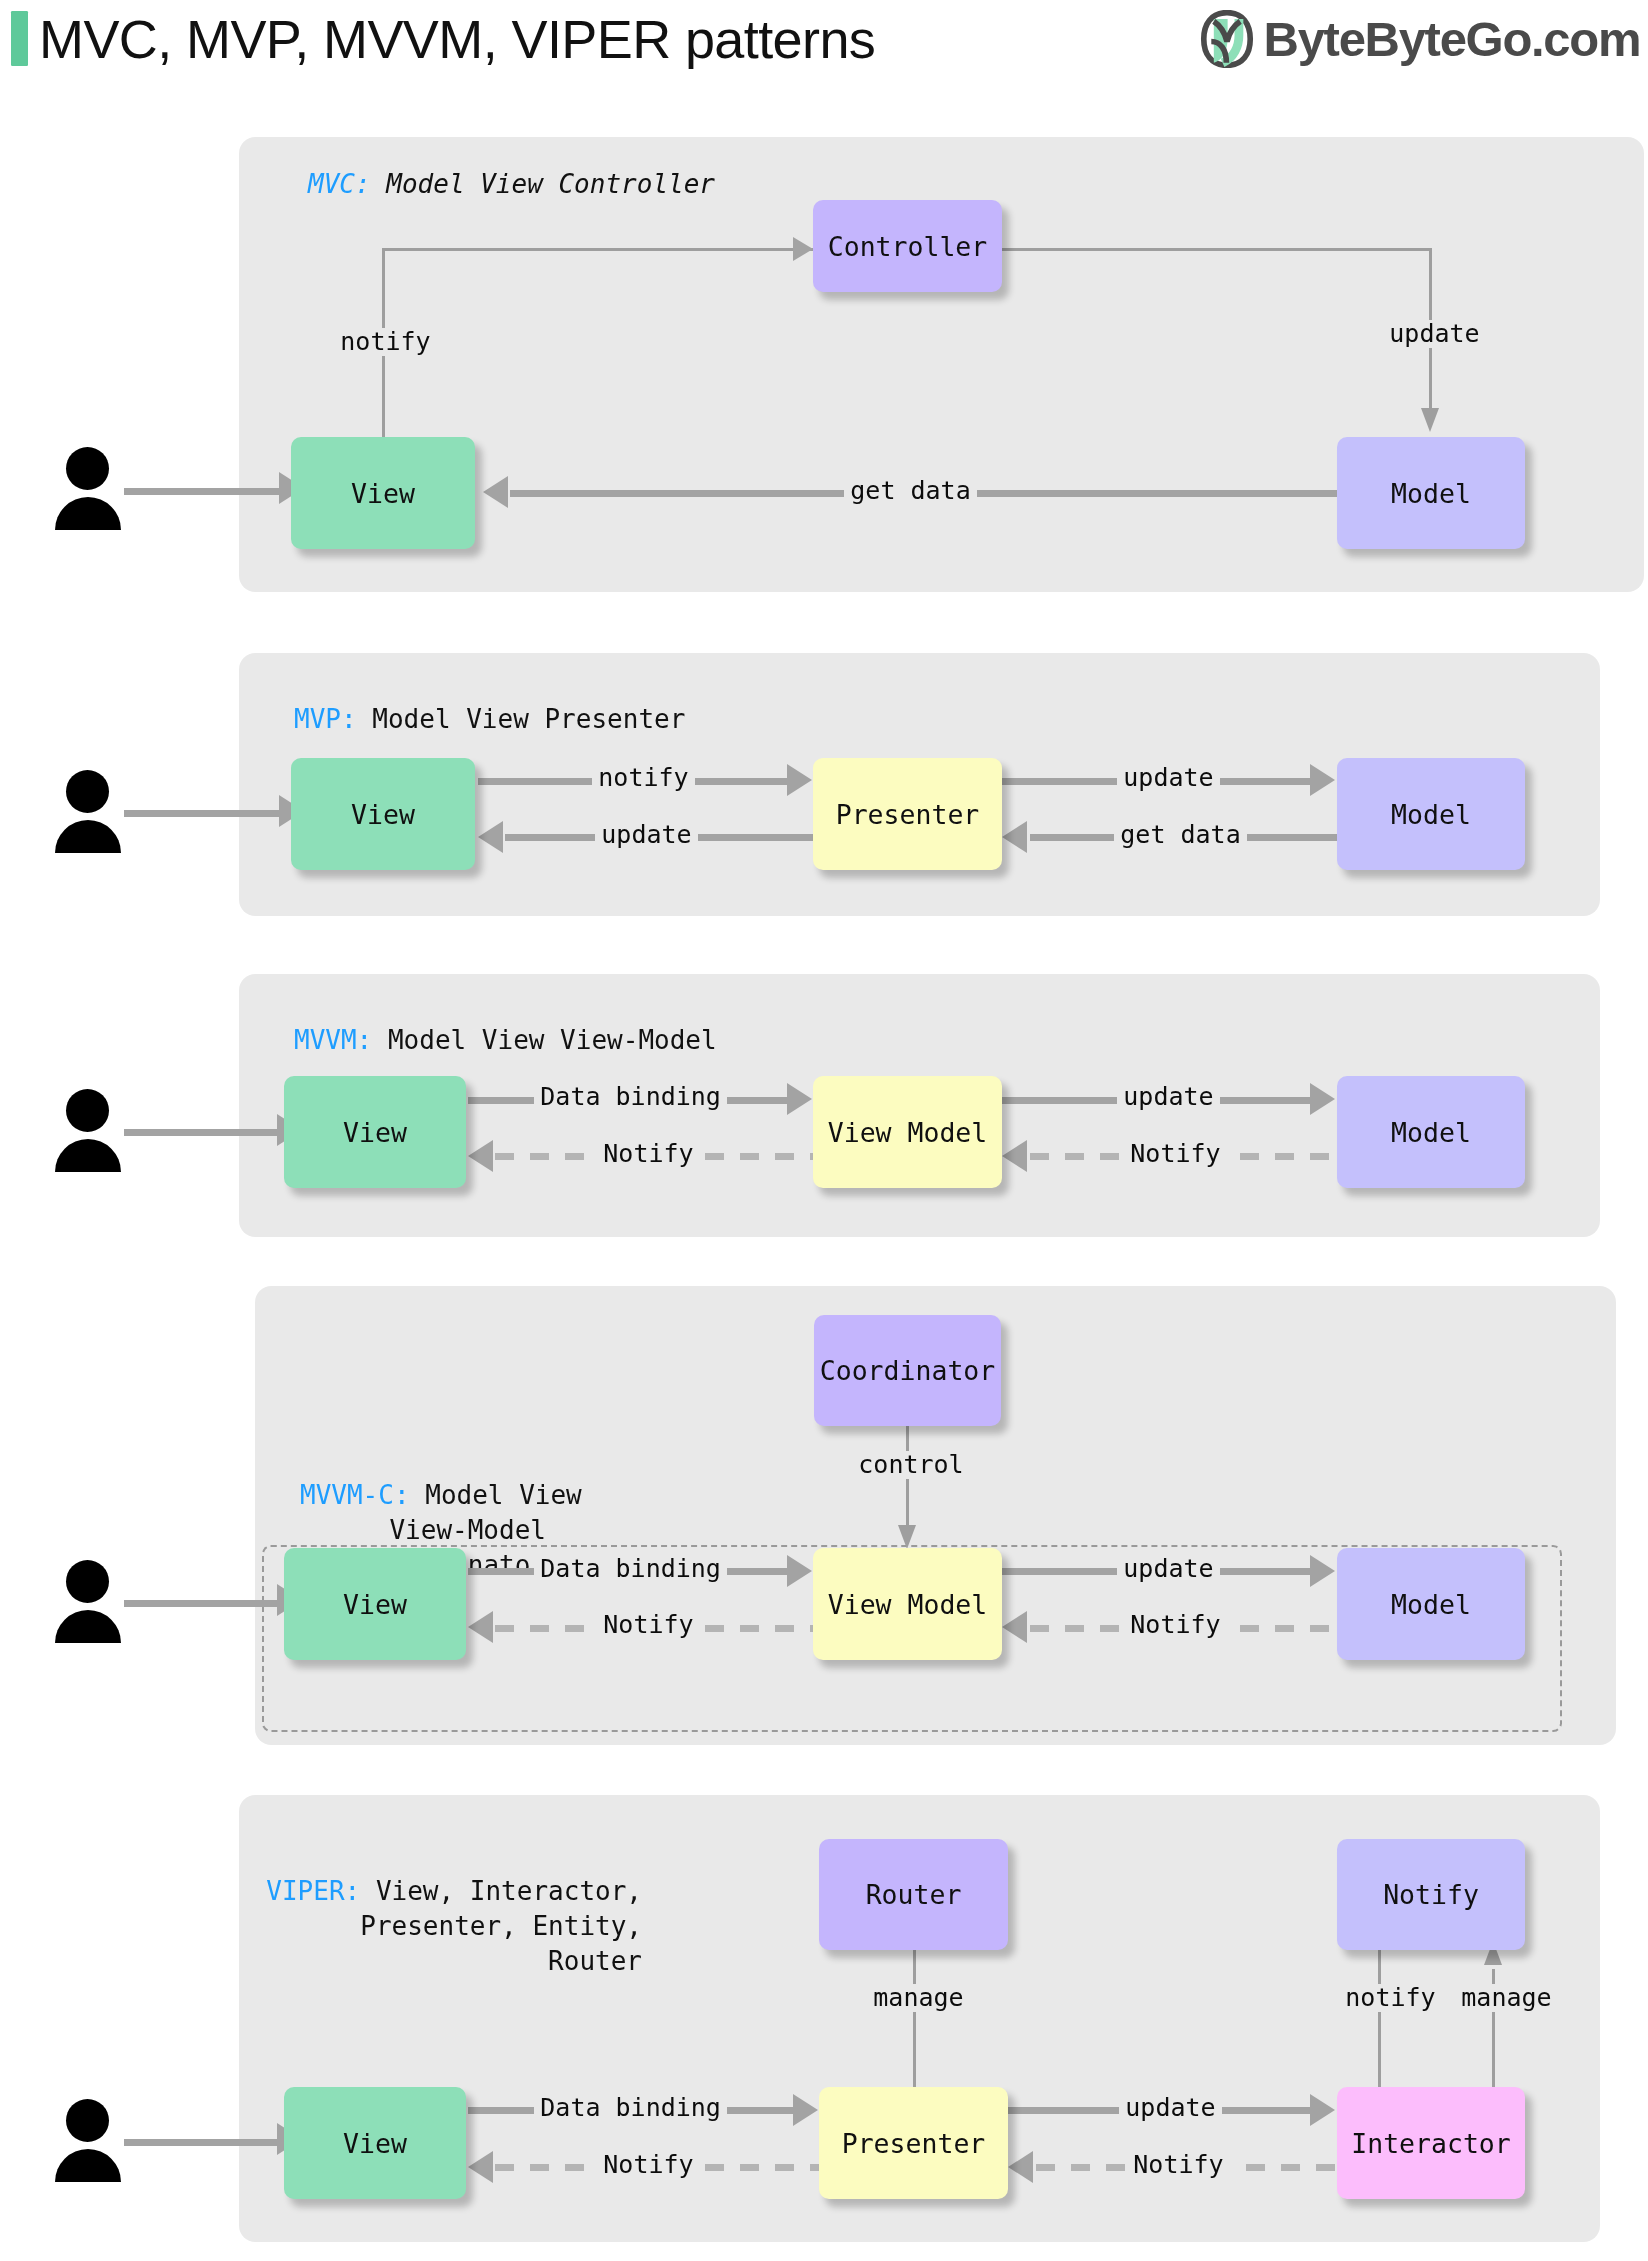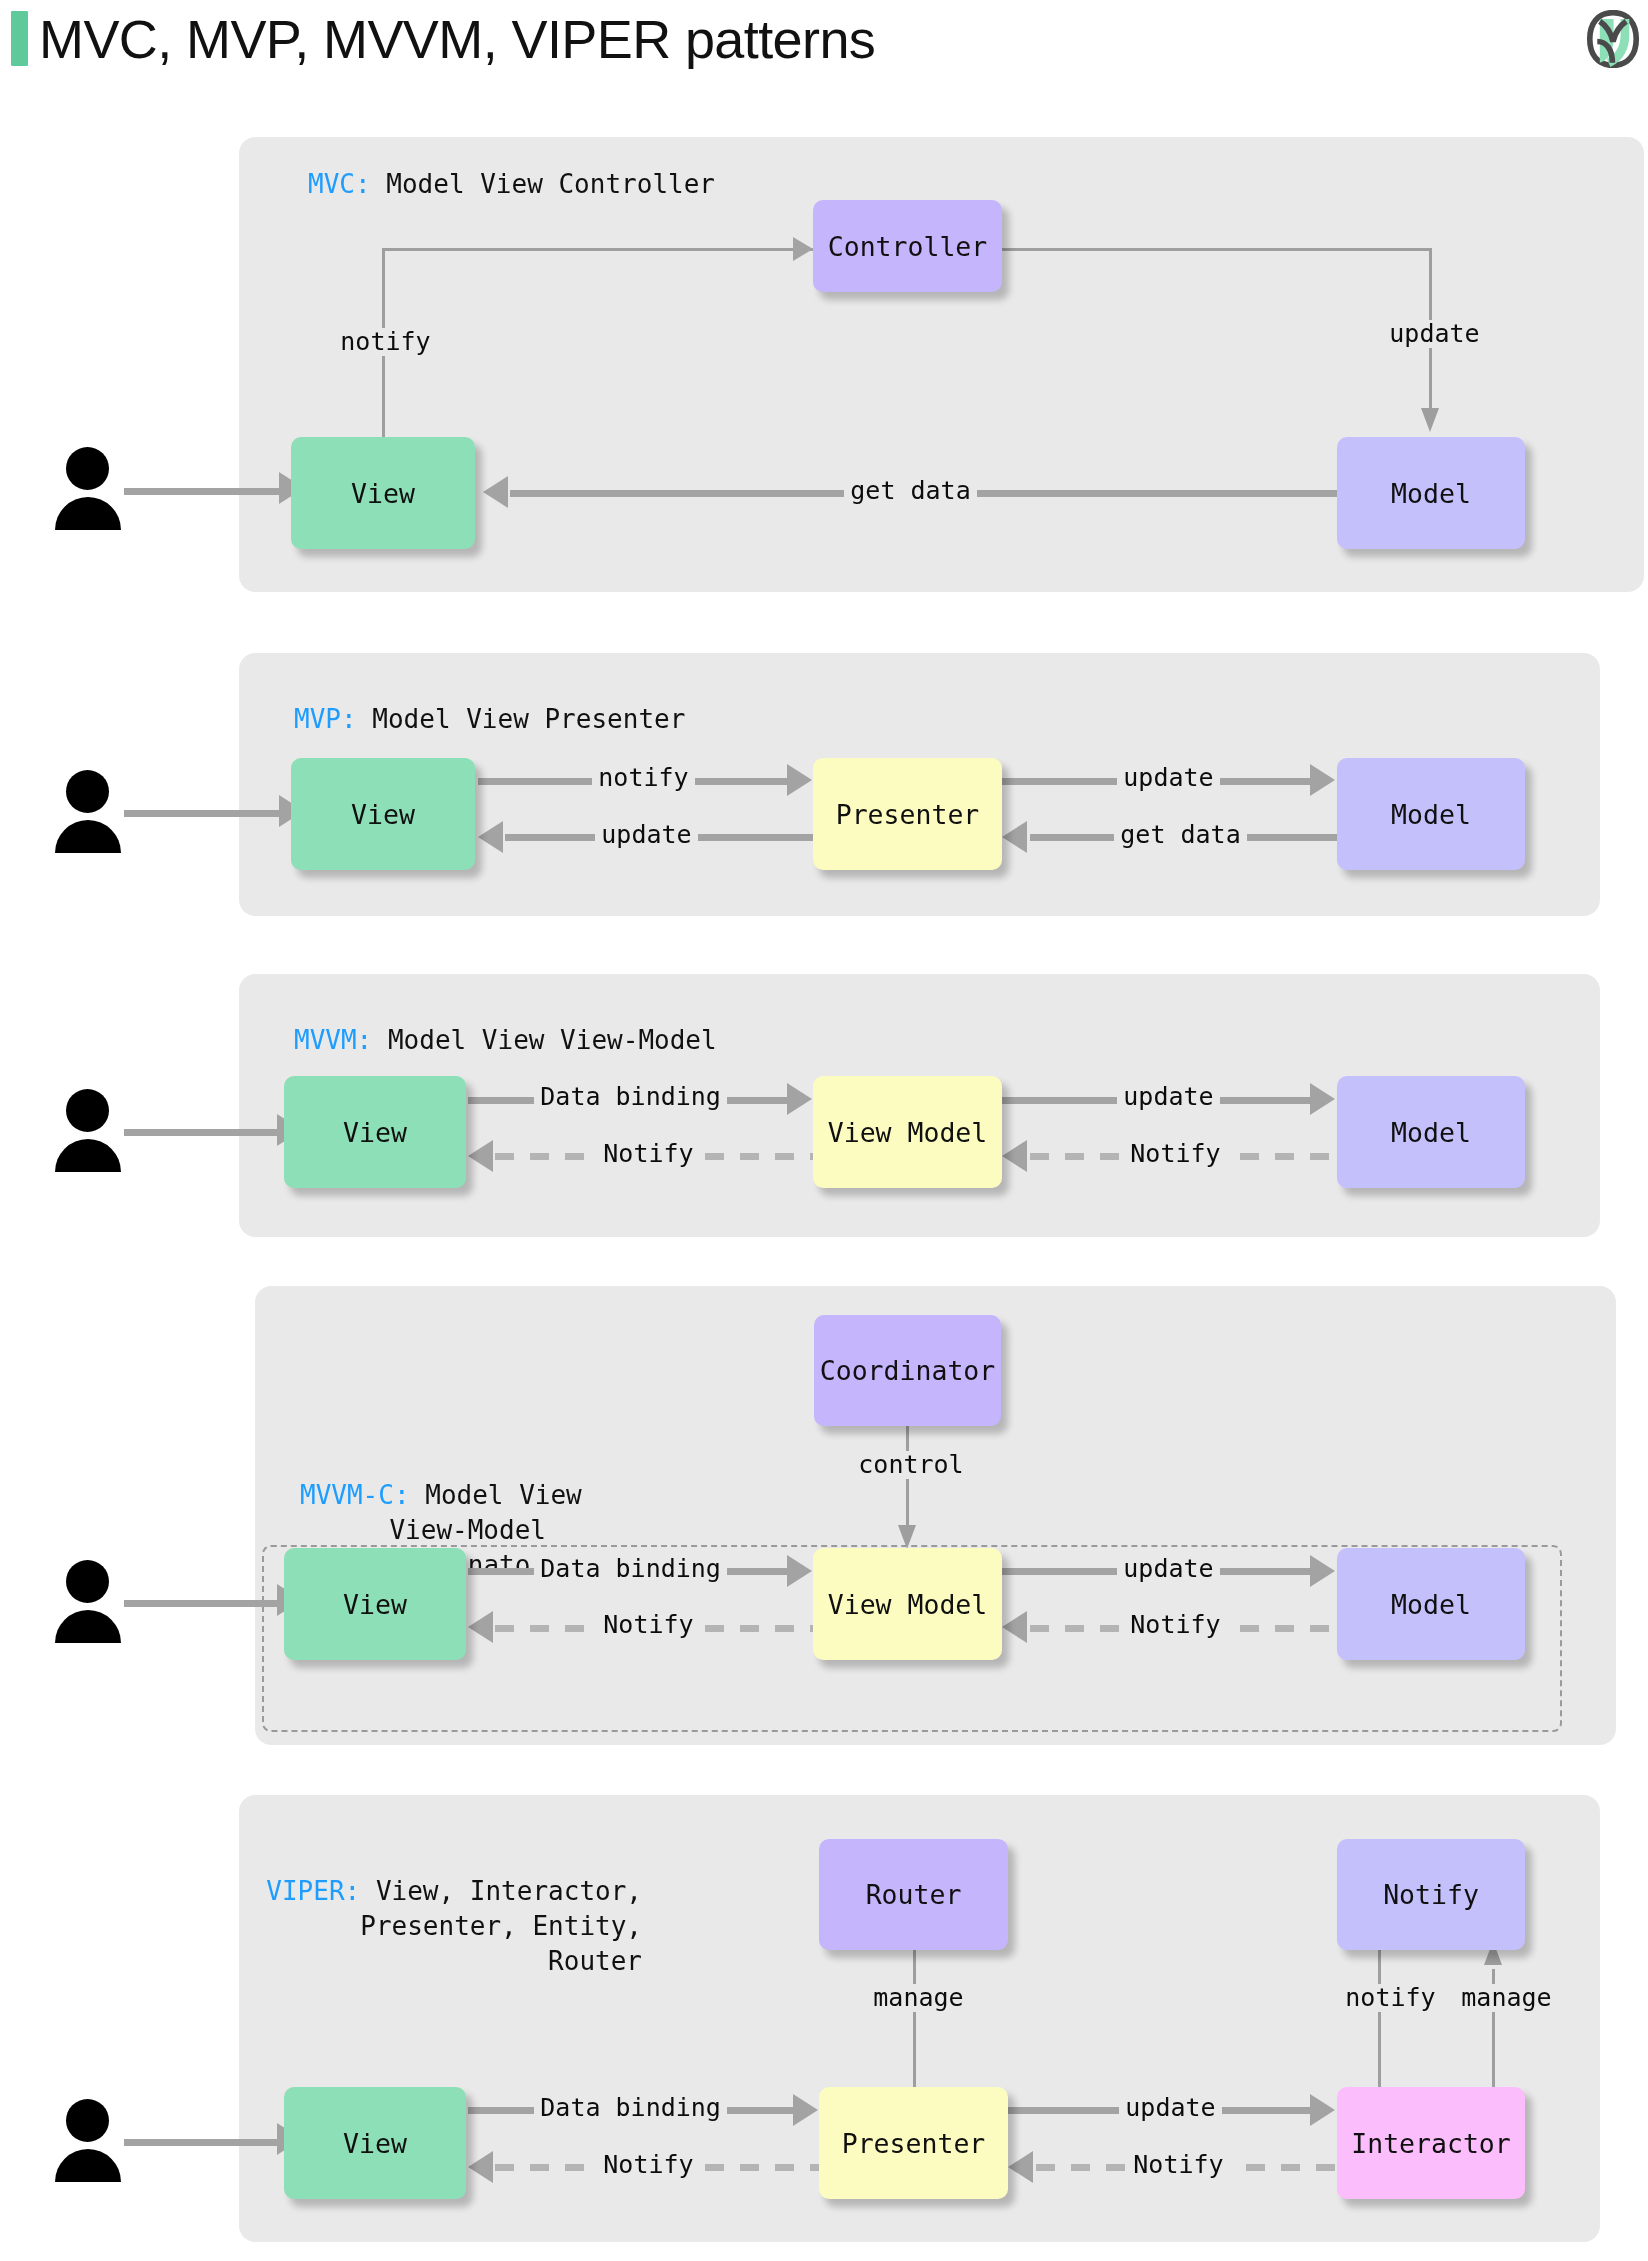--- a/index.html
+++ b/index.html
@@ -91,24 +91,25 @@
   <div id="title-accent"></div>
   <div id="page-title">MVC, MVP, MVVM, VIPER patterns</div>
   <div id="brand">
     <svg width="54" height="58" viewBox="0 0 86 92">
       <path d="M43 4 C68 4 80 22 80 46 C80 70 68 88 43 88 C18 88 6 70 6 46 C6 22 18 4 43 4 Z" fill="none" stroke="#4a4a4a" stroke-width="9"></path>
       <path d="M22 14 L22 84 C40 78 44 58 44 44 L44 14 Z" fill="#8ddfb8"></path>
       <path d="M62 14 L62 40 C62 58 54 76 36 84" fill="none" stroke="#8ddfb8" stroke-width="14"></path>
       <path d="M22 18 C34 26 40 38 43 50 C46 38 52 26 64 18" fill="none" stroke="#4a4a4a" stroke-width="9"></path>
       <path d="M18 50 C32 50 42 62 42 84" fill="none" stroke="#4a4a4a" stroke-width="9"></path>
     </svg>
+    <div id="brand-text">ByteByteGo.com</div>
   </div>
 </div>
 
-<div class="panel" style="left:239px;top:137px;width:1405px;height:455px;">
+<div class="panel" style="left:239px;top:137px;width:1405px;height:455px;font-style:italic;">
   <div class="panel-title" style="left:69px;top:30px;"><span class="acronym">MVC:</span><span> Model View Controller</span></div>
 </div>
 
 <div class="person" style="left:55px;top:447px;width:66px;height:83px;">
   <div class="head"></div>
   <div class="body"></div>
 </div>
 <div class="ln h" style="left:124px;top:488px;width:155px;"></div>
 <div class="arrow right" style="left:279px;top:472px;"></div>
 

